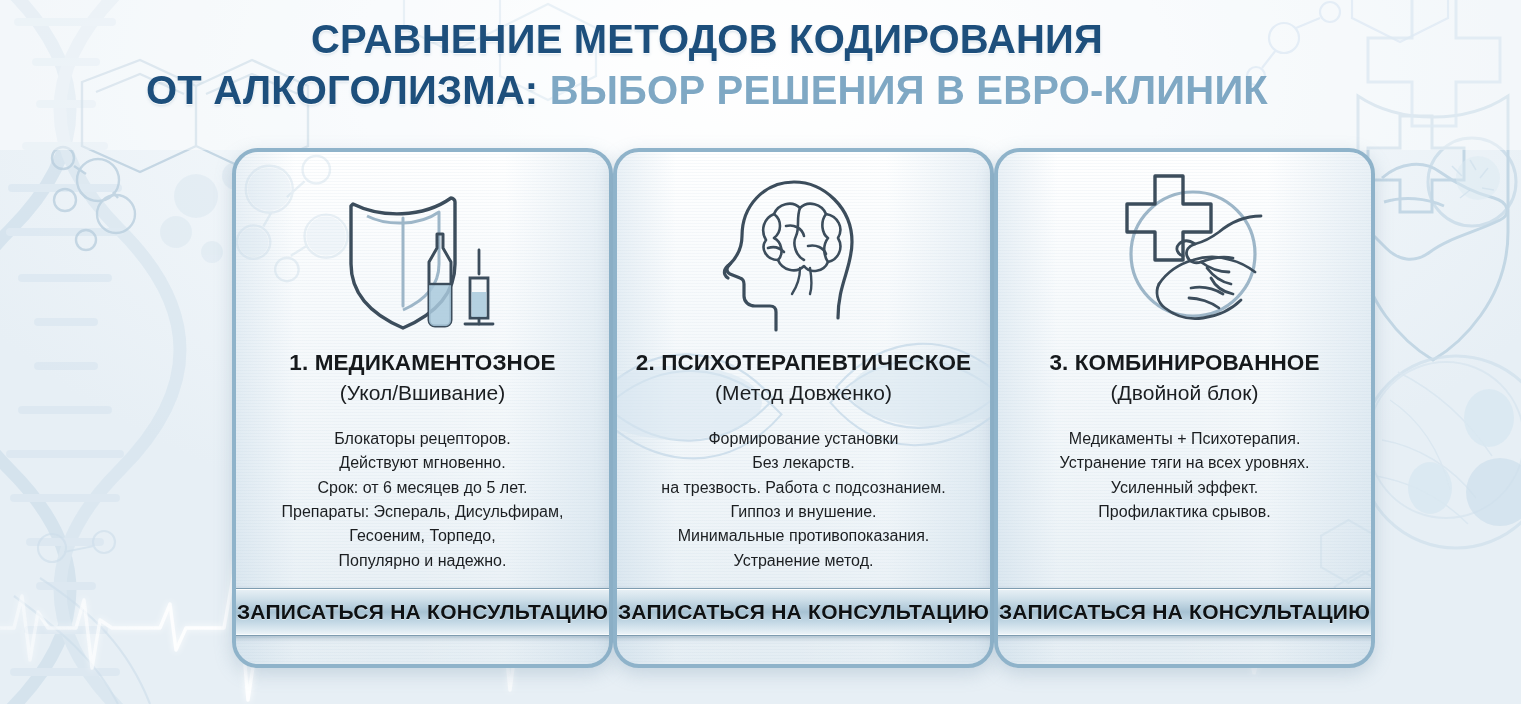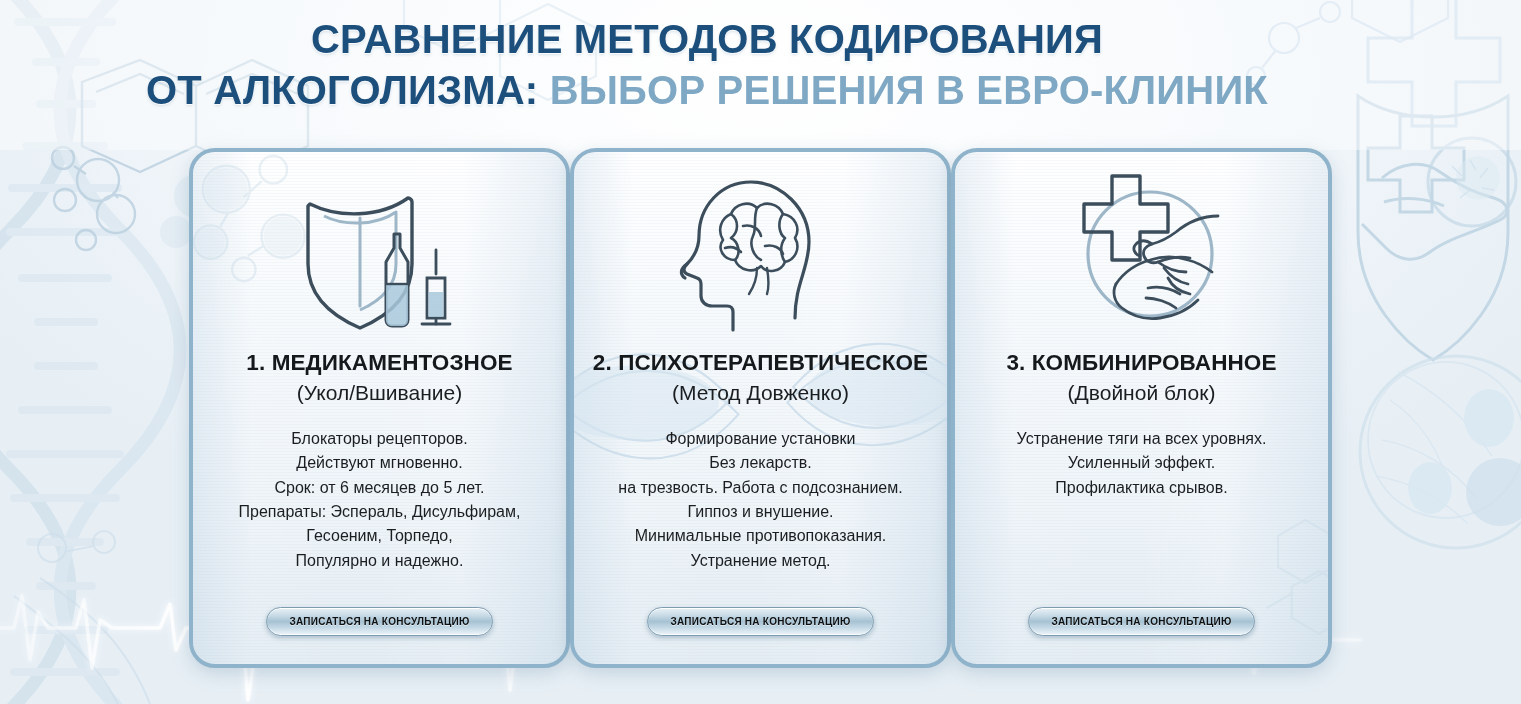--- a/index.html
+++ b/index.html
@@ -75,21 +75,21 @@
   }
 
   
   #cards {
     position: absolute;
     top: 148px;
     left: 146px;
     width: 1229px;
     height: 520px;
     display: flex;
-    justify-content: center;
+    justify-content: flex-end;
     z-index: 5;
   }
 
   .card {
     position: relative;
     width: 381px;
     height: 520px;
     border-radius: 26px;
     border: 4px solid #8fb3ca;
     background:
@@ -195,25 +195,25 @@
     display: flex;
     justify-content: center;
     z-index: 4;
   }
 
   .cta-button {
     position: relative;
     display: inline-flex;
     align-items: center;
     justify-content: center;
-    height: 29px;
+    height: 48px;
     padding: 0 22px;
     border-radius: 20px;
     border: 1px solid #7e9cb0;
-    font-size: 10px;
+    font-size: 21px;
     font-weight: bold;
     letter-spacing: 0.25px;
     color: #0e1113;
     cursor: pointer;
     white-space: nowrap;
     background: linear-gradient(180deg,
       #e9f1f6 0%,
       #cfe0ea 22%,
       #a7c2d3 50%,
       #c3d8e5 72%,
@@ -537,20 +537,21 @@
                      C132,148 146,142 156,132"></path>
             <path d="M106,120 C116,118 128,120 138,126"></path>
             <path d="M104,130 C114,130 126,134 134,140"></path>
           </g>
         </svg>
 
         <div class="card-heading">3. КОМБИНИРОВАННОЕ</div>
         <div class="card-subheading">(Двойной блок)</div>
 
         <div class="card-body">
+          <div class="line">Медикаменты + Психотерапия.</div>
           <div class="line">Устранение тяги на всех уровнях.</div>
           <div class="line">Усиленный эффект.</div>
           <div class="line">Профилактика срывов.</div>
         </div>
       </div>
 
       <div class="cta-wrap">
         <button class="cta-button">ЗАПИСАТЬСЯ НА КОНСУЛЬТАЦИЮ</button>
       </div>
     </div>

